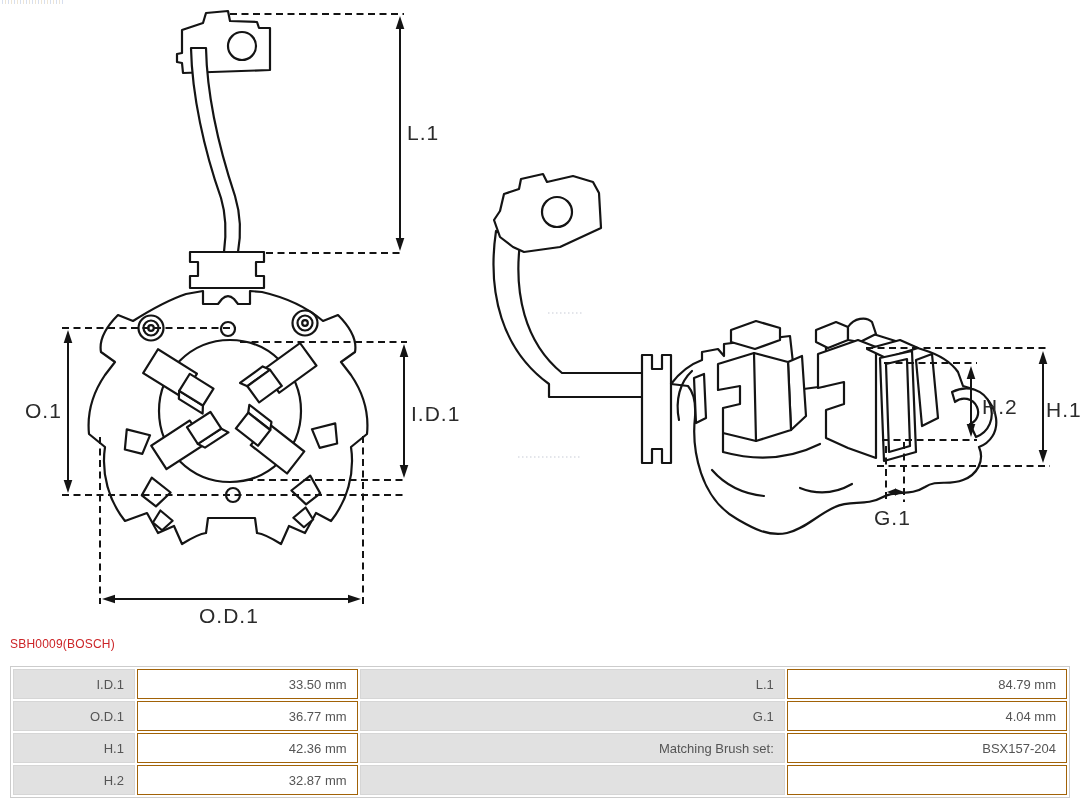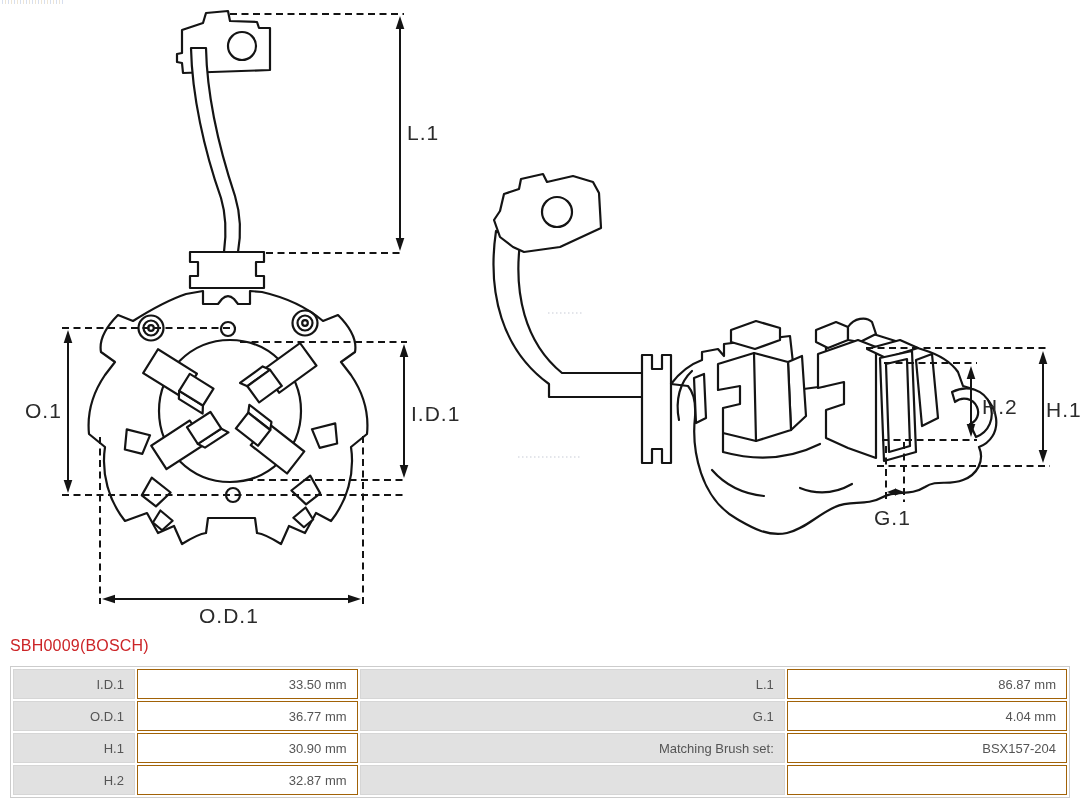--- a/index.html
+++ b/index.html
@@ -7,21 +7,21 @@
   .corner-artifact{position:absolute;left:2px;top:0;width:62px;height:4px;opacity:.75;
     background:repeating-linear-gradient(90deg,#c9d4ea 0 1.5px,#ffffff 1.5px 3px,#e8dcc4 3px 4.5px,#ffffff 4.5px 6px);}
   svg.drawing{position:absolute;left:0;top:0;}
   .ln{fill:#ffffff;stroke:#141414;stroke-width:2.2;stroke-linejoin:round;stroke-linecap:round;}
   .nf{fill:none;stroke:#141414;stroke-width:2.2;stroke-linejoin:round;stroke-linecap:round;}
   .dash{fill:none;stroke:#141414;stroke-width:2;stroke-dasharray:7 4.5;}
   .dim{fill:none;stroke:#141414;stroke-width:2;}
   .ah{fill:#141414;stroke:none;}
   .faint{fill:none;stroke:#c8ccd6;stroke-width:1.2;stroke-dasharray:1.5 2.5;}
   .dimlbl{font-family:"Liberation Sans",sans-serif;font-size:21px;letter-spacing:1px;fill:#2b2b2b;}
-  .page-title{position:absolute;left:10px;top:637px;font-size:16px;color:#cc2427;letter-spacing:.2px;}
+  .page-title{position:absolute;left:10px;top:637px;font-size:12px;color:#cc2427;letter-spacing:.2px;}
   table.specs{position:absolute;left:10px;top:666px;width:1060px;border:1px solid #cccccc;
     border-collapse:separate;border-spacing:2px;background:#ffffff;table-layout:fixed;}
   table.specs td{height:28px;font-size:13px;color:#555;text-align:right;padding:0 10px 0 4px;
     overflow:hidden;white-space:nowrap;}
   td.lbl{background:#e1e1e1;border:1px solid #d6d6d6;}
   td.val{background:#ffffff;border:1px solid #a16207;color:#4a4a4a;}
 </style>
 </head>
 <body>
 
@@ -214,31 +214,31 @@
       <col style="width:121px">
       <col style="width:219px">
       <col style="width:422px">
       <col style="width:278px">
     </colgroup>
   <tbody>
     <tr>
       <td class="lbl">I.D.1</td>
       <td class="val">33.50 mm</td>
       <td class="lbl">L.1</td>
-      <td class="val">86.87 mm</td>
+      <td class="val">84.79 mm</td>
     </tr>
     <tr>
       <td class="lbl">O.D.1</td>
       <td class="val">36.77 mm</td>
       <td class="lbl">G.1</td>
       <td class="val">4.04 mm</td>
     </tr>
     <tr>
       <td class="lbl">H.1</td>
-      <td class="val">30.90 mm</td>
+      <td class="val">42.36 mm</td>
       <td class="lbl">Matching Brush set:</td>
       <td class="val">BSX157-204</td>
     </tr>
     <tr>
       <td class="lbl">H.2</td>
       <td class="val">32.87 mm</td>
       <td class="lbl"></td>
       <td class="val"></td>
     </tr>
   </tbody>

